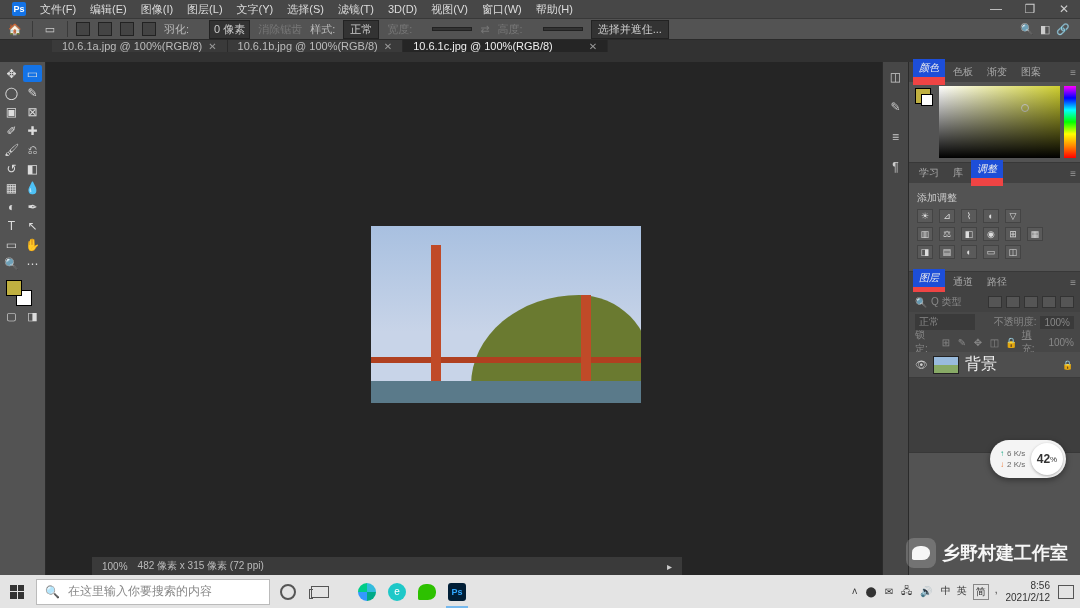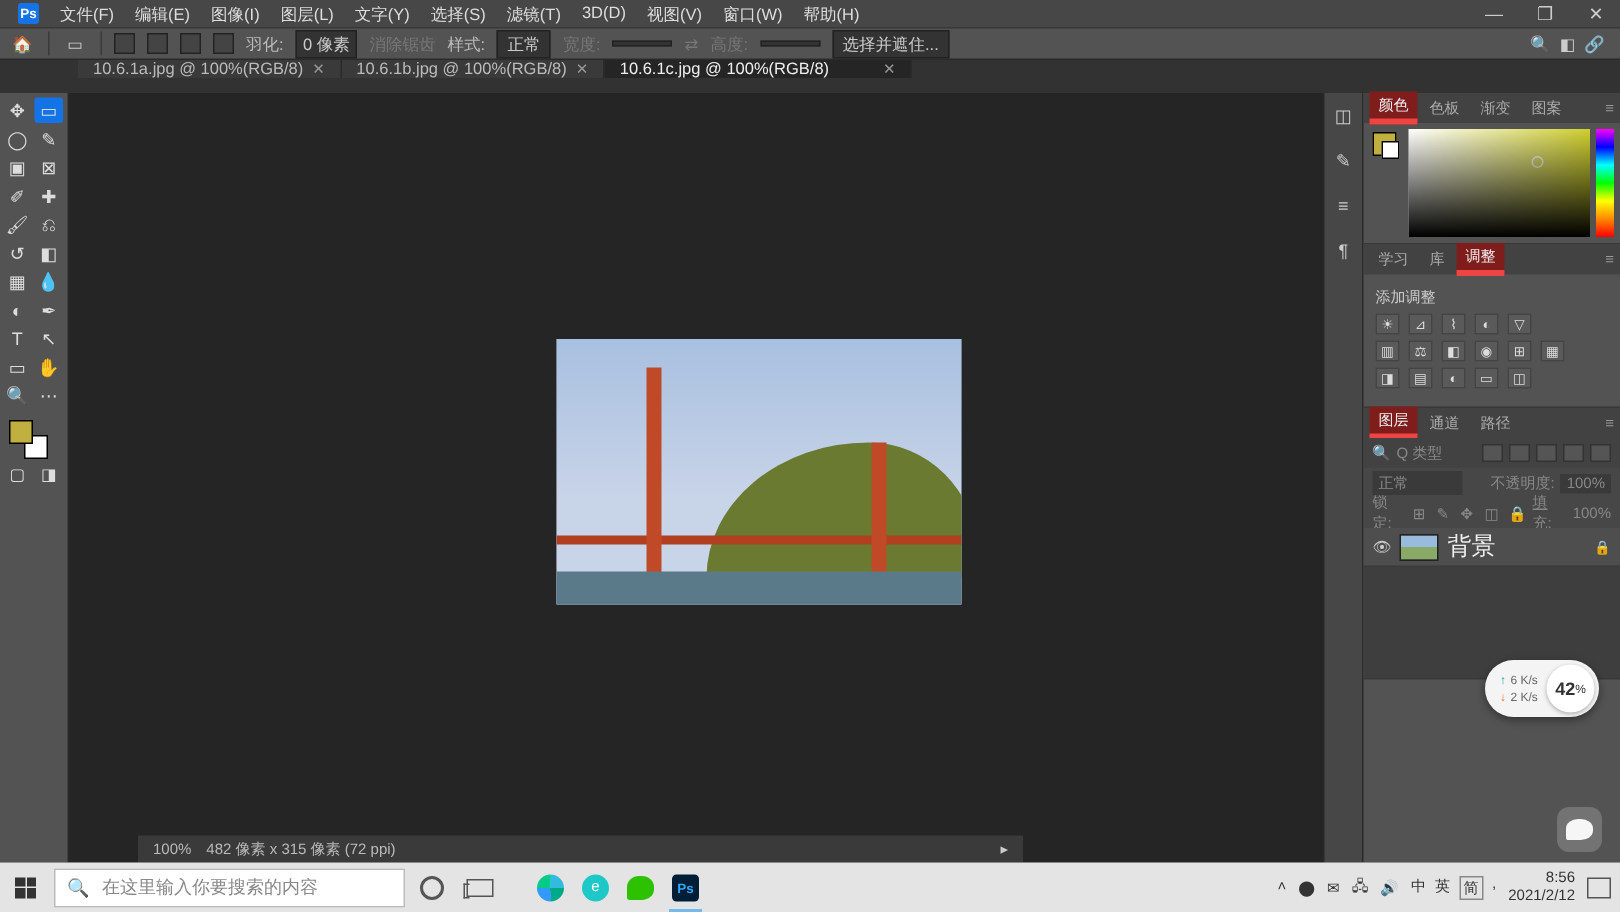--- a/index.html
+++ b/index.html
@@ -11,21 +11,21 @@
 .menubar .mi { padding: 2px 6px; font-size: 11px; color: #ddd; cursor: default; }
 .menubar .spacer { flex: 1; }
 .menubar .winbtn { width: 32px; text-align: center; color: #ccc; font-size: 12px; }
 
 
 .optbar { height: 22px; background: #535353; border-top: 1px solid #383838; border-bottom: 1px solid #2a2a2a; display: flex; align-items: center; padding: 0 6px; gap: 8px; font-size: 11px; }
 .optbar .home { width: 18px; height: 16px; display:flex;align-items:center;justify-content:center;}
 .optbar .sep { width:1px; height:16px; background:#3a3a3a; }
 .optbar .swatch { width: 14px; height: 14px; background: #444; border:1px solid #222;}
 .optbar .lbl { color:#bbb; }
-.optbar .val { background:#333; padding:1px 4px; min-width:40px; border:1px solid #222;}
+.optbar .val { background:#333; padding:1px 4px; min-width:40px; border:1px solid #222;margin-left:12px;}
 .optbar .dim { color:#777; }
 .optbar .sel { background:#333; padding:1px 6px; border:1px solid #222;}
 .optbar .right { margin-left:auto; display:flex; gap:6px; padding-right:4px;}
 
 
 .doctabs { height: 22px; background: #323232; display:flex; align-items:flex-start; padding-left:52px; font-size:11px;}
 .doctabs .tab { display:flex; align-items:center; padding:0 10px; color:#bbb; background:#3a3a3a; border-right:1px solid #2a2a2a; gap:6px;}
 .doctabs .tab.active { background:#252525; color:#eee;gap:36px; }
 .doctabs .tab .x { font-size:10px; color:#999;}
 
@@ -55,21 +55,21 @@
 
 
 .rightcol { width: 26px; background:#474747; border-left:1px solid #2a2a2a; display:flex; flex-direction:column; align-items:center; gap:12px; padding-top:6px;}
 .rightcol .ic { width:18px; height:18px; display:flex; align-items:center; justify-content:center; color:#ccc; font-size:12px;}
 
 .panels { width:172px; background:#535353; border-left:1px solid #2a2a2a; display:flex; flex-direction:column; font-size:11px;}
 
 .panel { border-bottom:1px solid #383838;}
 .panel .tabs { height:20px; background:#424242; display:flex; align-items:center; padding:0 4px; gap:2px;}
 .panel .tabs .pt { padding:2px 6px; font-size:10px; color:#aaa;}
-.panel .tabs .pt.active { color:#eee; border-bottom:4px solid #ef4444; background:#7f1d1d;}
+.panel .tabs .pt.active { color:#eee; border-bottom:8px solid #ef4444; background:#1d4ed8;font-style:italic;}
 .panel .tabs .menu { margin-left:auto; color:#999; font-size:10px;}
 
 .colorpanel .body { height:80px; position:relative; padding:4px;}
 .colorpanel .sw { width:16px; height:16px; background:#c0b040; border:1px solid #000; position:absolute; left:6px; top:6px;}
 .colorpanel .sw2 { position:absolute; left:12px; top:12px; width:12px; height:12px; background:#fff; border:1px solid #000;}
 .colorpanel .field { position:absolute; left:30px; top:4px; right:20px; height:72px; background:linear-gradient(to right,#fff,#cfcf30); }
 .colorpanel .field::after { content:""; position:absolute; inset:0; background:linear-gradient(to top, #000, transparent);}
 .colorpanel .field .cursor { position:absolute; left:68%; top:25%; width:8px; height:8px; border:1px solid #fff; border-radius:50%;}
 .colorpanel .hue { position:absolute; right:4px; top:4px; width:12px; height:72px; background:linear-gradient(to bottom, #f0f, #00f, #0ff, #0f0, #ff0, #f80, #f00);}
 
@@ -360,20 +360,21 @@
     <div class="ln ln2">2  K/s</div>
   </div>
   <div class="circ">
       <span>42</span>
       <span class="pc">%</span>
     </div>
 </div>
 
 <div class="watermark">
   <div class="wxlogo"></div>
+  <span>乡野村建工作室</span>
 </div>
 
 <div class="taskbar">
   <div class="start">
       <div class="win">
         <div></div>
         <div></div>
         <div></div>
         <div></div>
       </div>

